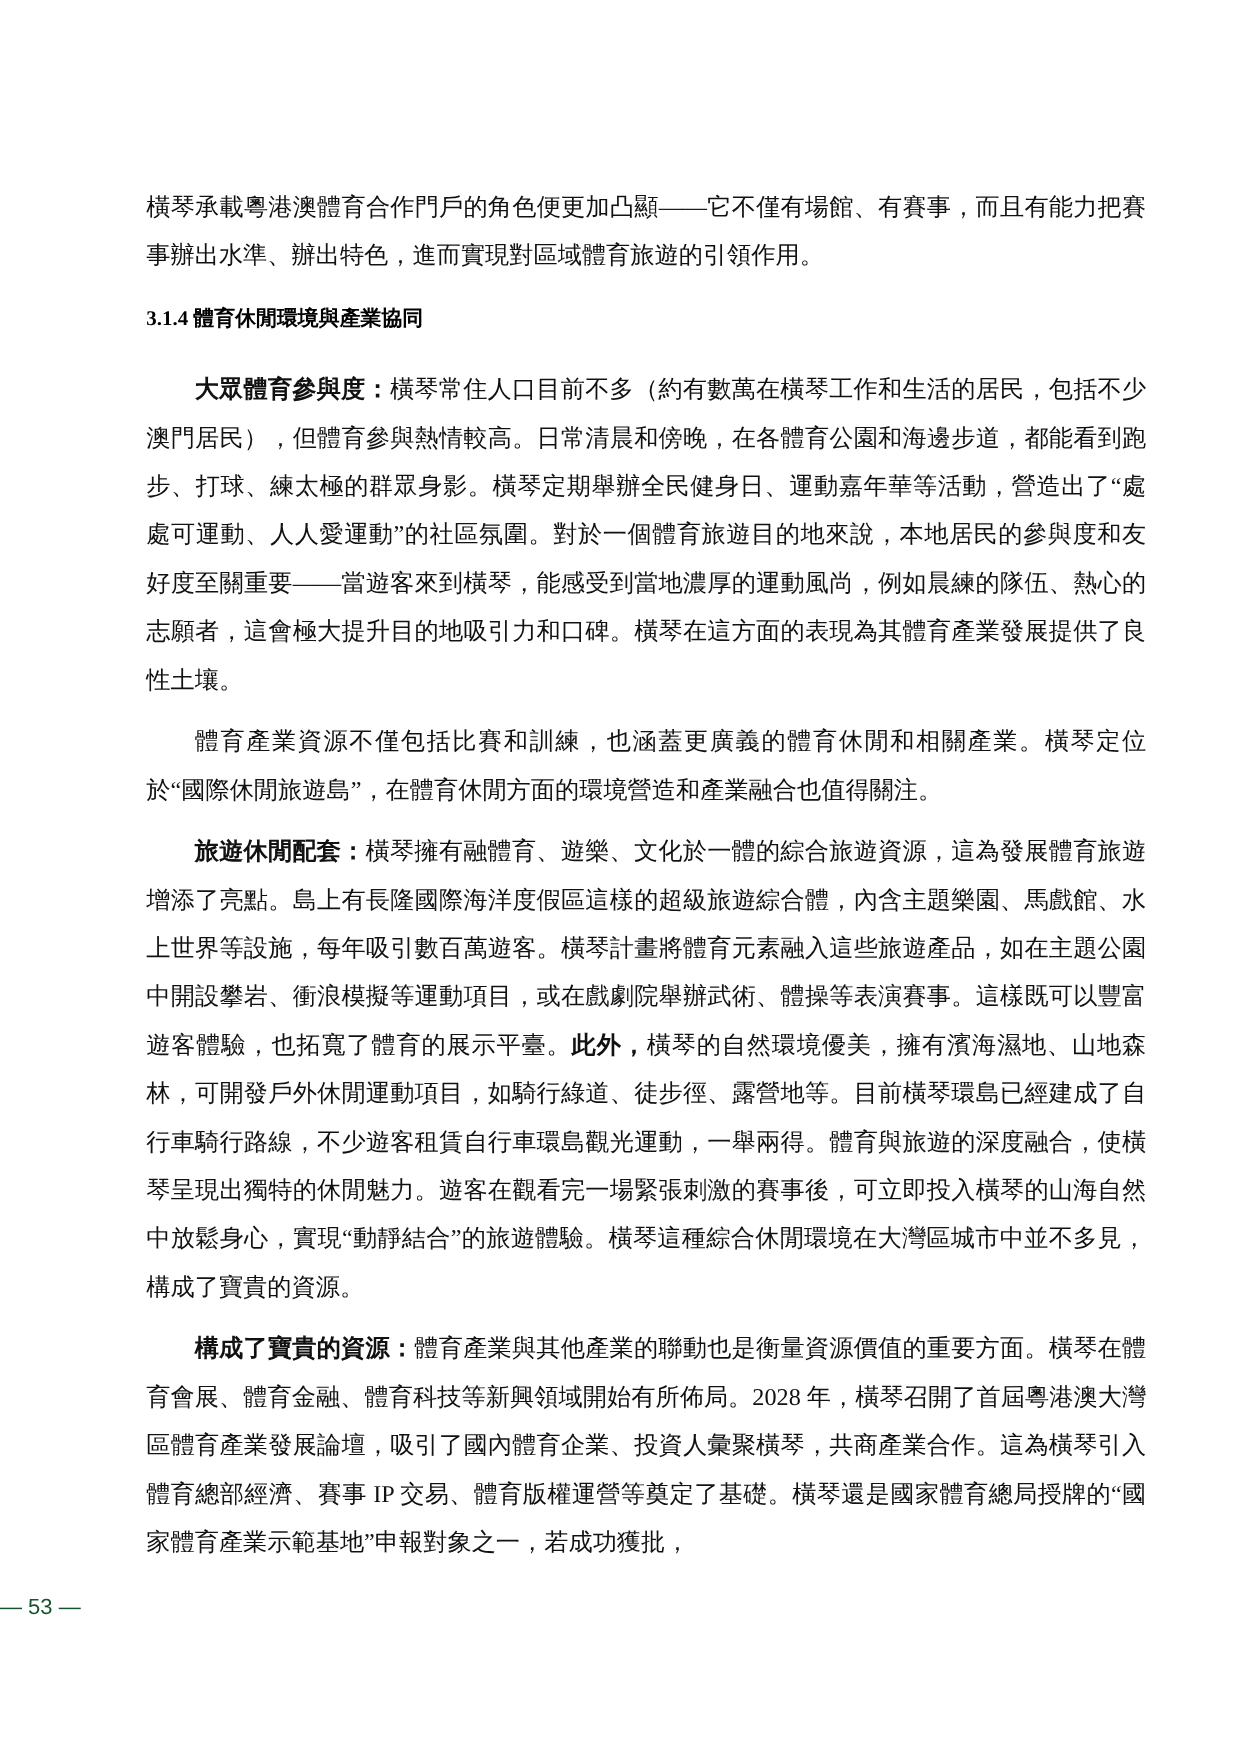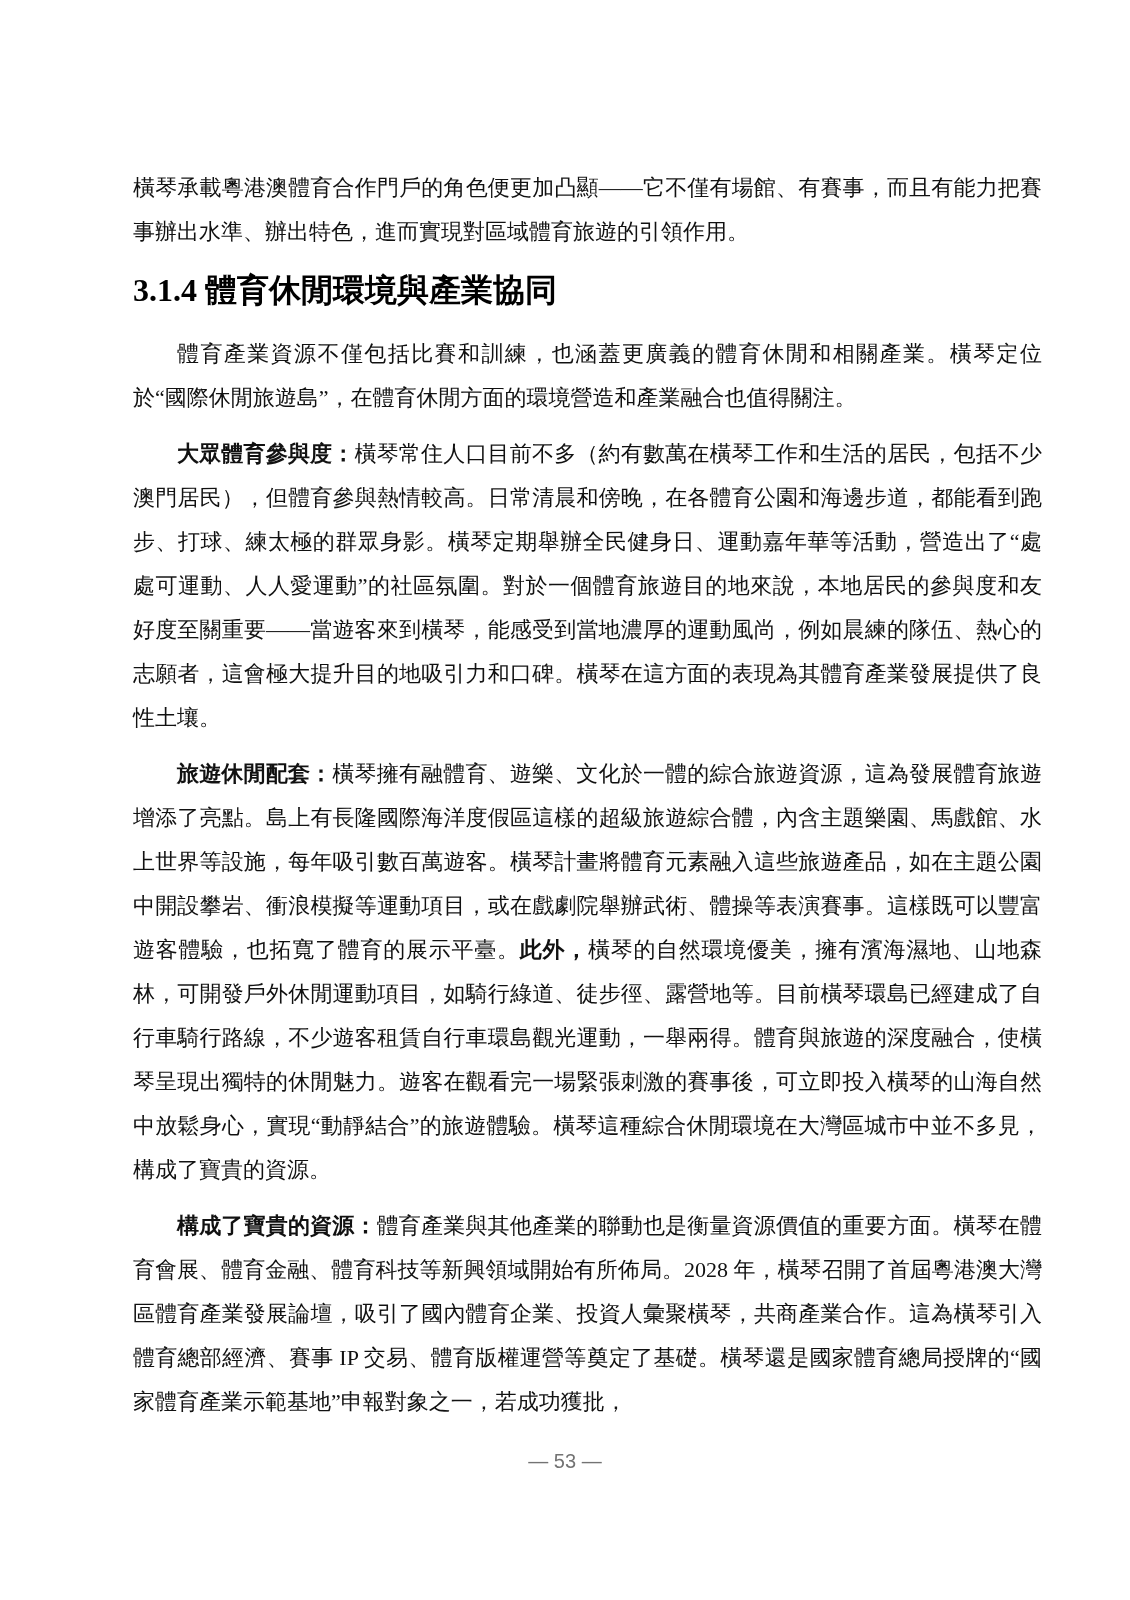--- a/index.html
+++ b/index.html
@@ -22,52 +22,52 @@
     }
     .body-para {
       font-size: 22px;
       line-height: 44px;
       text-align: justify;
       margin: 0 0 12px 0;
       color: #111111;
     }
     .indent { text-indent: 2em; }
     .section-heading {
-      font-size: 32px;
+      font-size: 19px;
       line-height: 44px;
       font-weight: bold;
       color: #000000;
       margin: 14px 0 20px 0;
       text-align: left;
       font-family: "Liberation Serif", "DejaVu Serif", serif;
     }
     .lead-bold { font-weight: bold; }
     .page-footer {
       position: absolute;
       left: 0;
       right: 0;
       top: 1450px;
-      text-align: center;
+      text-align: left;
       font-size: 20px;
-      color: #737373;
+      color: #14532d;
       font-family: "Liberation Sans", "DejaVu Sans", sans-serif;
     }
   </style>
 </head>
 <body>
 
 <div class="page">
 
   <p class="body-para">橫琴承載粵港澳體育合作門戶的角色便更加凸顯——它不僅有場館、有賽事，而且有能力把賽事辦出水準、辦出特色，進而實現對區域體育旅遊的引領作用。</p>
 
   <h2 class="section-heading">3.1.4 體育休閒環境與產業協同</h2>
 
+  <p class="body-para indent"><span class="lead-bold">大眾體育參與度：</span><span>橫琴常住人口目前不多（約有數萬在橫琴工作和生活的居民，包括不少澳門居民），但體育參與熱情較高。日常清晨和傍晚，在各體育公園和海邊步道，都能看到跑步、打球、練太極的群眾身影。橫琴定期舉辦全民健身日、運動嘉年華等活動，營造出了“處處可運動、人人愛運動”的社區氛圍。對於一個體育旅遊目的地來說，本地居民的參與度和友好度至關重要——當遊客來到橫琴，能感受到當地濃厚的運動風尚，例如晨練的隊伍、熱心的志願者，這會極大提升目的地吸引力和口碑。橫琴在這方面的表現為其體育產業發展提供了良性土壤。</span></p>
+
   <p class="body-para indent">體育產業資源不僅包括比賽和訓練，也涵蓋更廣義的體育休閒和相關產業。橫琴定位於“國際休閒旅遊島”，在體育休閒方面的環境營造和產業融合也值得關注。</p>
-
-  <p class="body-para indent"><span class="lead-bold">大眾體育參與度：</span><span>橫琴常住人口目前不多（約有數萬在橫琴工作和生活的居民，包括不少澳門居民），但體育參與熱情較高。日常清晨和傍晚，在各體育公園和海邊步道，都能看到跑步、打球、練太極的群眾身影。橫琴定期舉辦全民健身日、運動嘉年華等活動，營造出了“處處可運動、人人愛運動”的社區氛圍。對於一個體育旅遊目的地來說，本地居民的參與度和友好度至關重要——當遊客來到橫琴，能感受到當地濃厚的運動風尚，例如晨練的隊伍、熱心的志願者，這會極大提升目的地吸引力和口碑。橫琴在這方面的表現為其體育產業發展提供了良性土壤。</span></p>
 
   <p class="body-para indent"><span class="lead-bold">旅遊休閒配套：</span><span>橫琴擁有融體育、遊樂、文化於一體的綜合旅遊資源，這為發展體育旅遊增添了亮點。島上有長隆國際海洋度假區這樣的超級旅遊綜合體，內含主題樂園、馬戲館、水上世界等設施，每年吸引數百萬遊客。橫琴計畫將體育元素融入這些旅遊產品，如在主題公園中開設攀岩、衝浪模擬等運動項目，或在戲劇院舉辦武術、體操等表演賽事。這樣既可以豐富遊客體驗，也拓寬了體育的展示平臺。</span><span class="lead-bold">此外，</span><span>橫琴的自然環境優美，擁有濱海濕地、山地森林，可開發戶外休閒運動項目，如騎行綠道、徒步徑、露營地等。目前橫琴環島已經建成了自行車騎行路線，不少遊客租賃自行車環島觀光運動，一舉兩得。體育與旅遊的深度融合，使橫琴呈現出獨特的休閒魅力。遊客在觀看完一場緊張刺激的賽事後，可立即投入橫琴的山海自然中放鬆身心，實現“動靜結合”的旅遊體驗。橫琴這種綜合休閒環境在大灣區城市中並不多見，構成了寶貴的資源。</span></p>
 
   <p class="body-para indent"><span class="lead-bold">構成了寶貴的資源：</span><span>體育產業與其他產業的聯動也是衡量資源價值的重要方面。橫琴在體育會展、體育金融、體育科技等新興領域開始有所佈局。2028 年，橫琴召開了首屆粵港澳大灣區體育產業發展論壇，吸引了國內體育企業、投資人彙聚橫琴，共商產業合作。這為橫琴引入體育總部經濟、賽事 IP 交易、體育版權運營等奠定了基礎。橫琴還是國家體育總局授牌的“國家體育產業示範基地”申報對象之一，若成功獲批，</span></p>
 
 </div>
 
 <div class="page-footer">— 53 —</div>
 
 </body></html>

